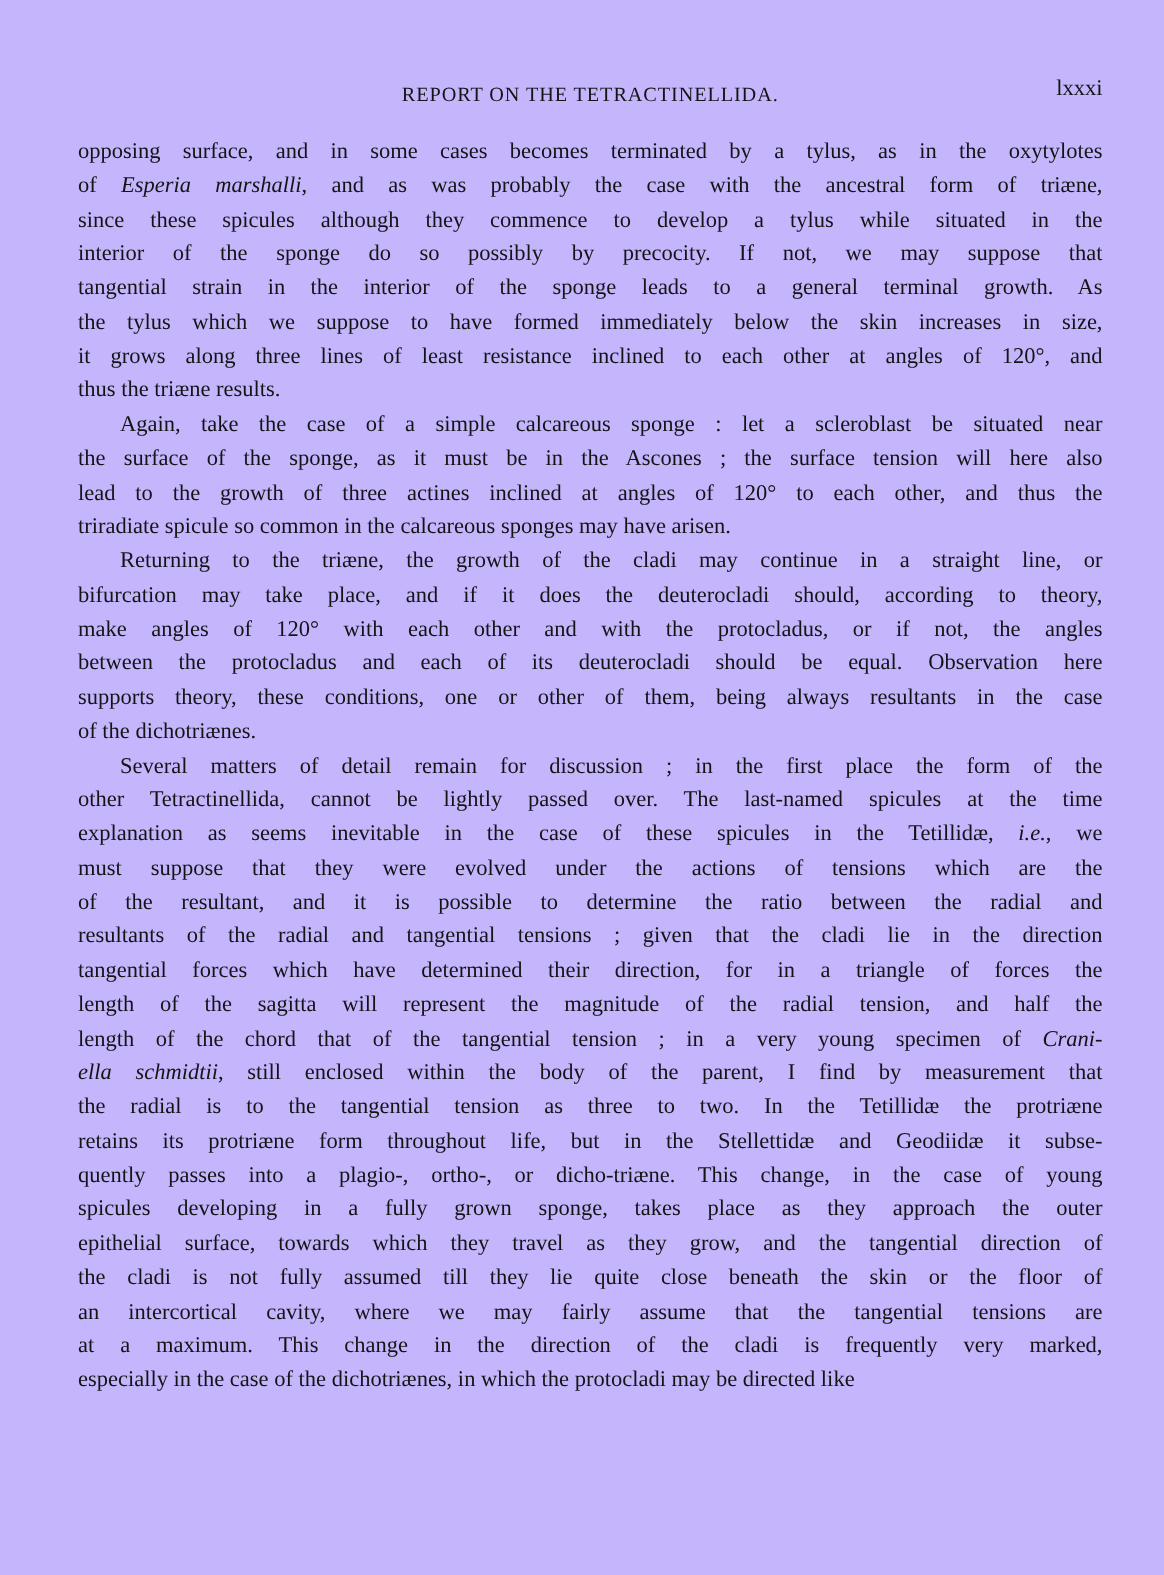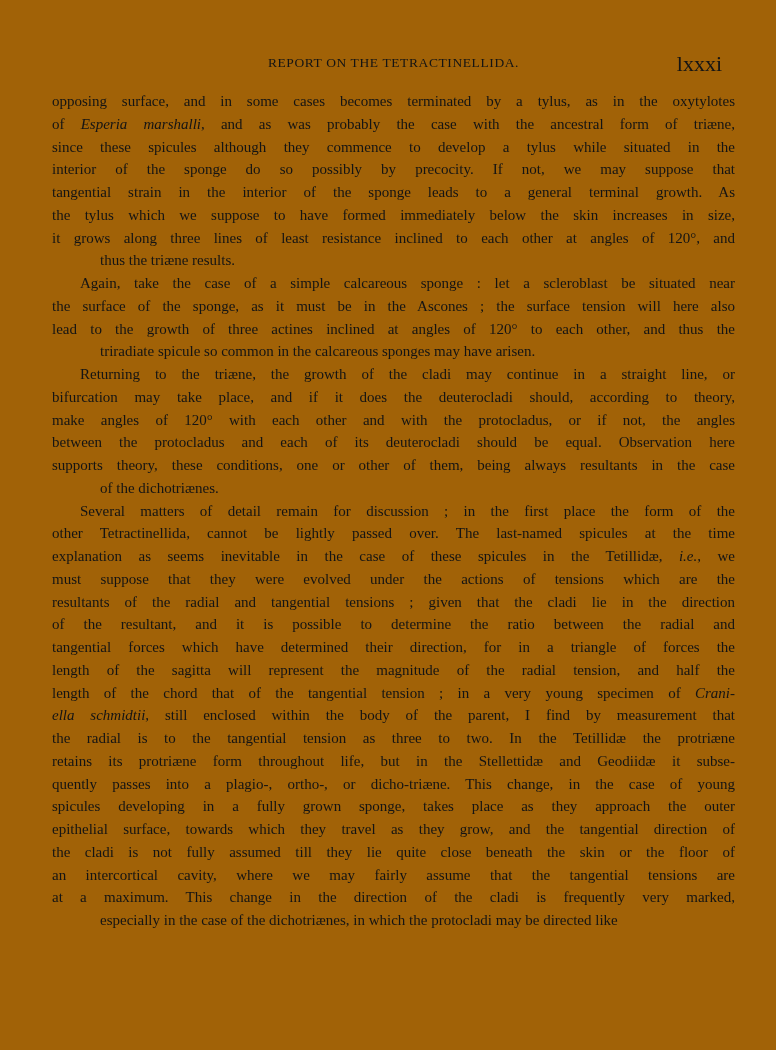--- a/index.html
+++ b/index.html
@@ -1,23 +1,23 @@
 <!DOCTYPE html>
 <html><head>
 <meta charset="utf-8">
 <style>
   html, body { margin: 0; padding: 0; background: #ffffff; }
   body { width: 776px; height: 1050px; position: relative; overflow: hidden; }
-  .page { position: absolute; left: 0; top: 0; width: 776px; height: 1050px; background: #a16207; color: #141414; }
+  .page { position: absolute; left: 0; top: 0; width: 776px; height: 1050px; background: #c4b5fd; color: #141414; }
   .header { position: absolute; top: 51px; left: 52px; width: 683px; height: 22px; font-family: "Liberation Serif", "DejaVu Serif", serif; }
   .running-title { position: absolute; left: 0; right: 0; text-align: center; font-size: 13.5px; letter-spacing: 0.6px; top: 4px; }
-  .page-number { position: absolute; right: 13px; top: 0; font-size: 22px; }
+  .page-number { position: absolute; right: 0; top: 0; font-size: 15px; }
   .body { position: absolute; top: 90px; left: 52px; width: 683px; font-family: "Liberation Serif", "DejaVu Serif", serif; font-size: 15px; line-height: 22.75px; }
   .line { display: block; white-space: nowrap; text-align: justify; text-align-last: justify; height: 22.75px; }
-  .line.last { text-align-last: left; margin-left: 48px; }
+  .line.last { text-align-last: left; }
   .line.indent { padding-left: 28px; }
   i { font-style: italic; }
 </style>
 </head>
 <body>
 
 <div class="page">
   <div class="header">
     <div class="running-title">REPORT ON THE TETRACTINELLIDA.</div>
     <div class="page-number">lxxxi</div>
@@ -46,22 +46,22 @@
         <span class="line">make angles of 120° with each other and with the protocladus, or if not, the angles</span>
         <span class="line">between the protocladus and each of its deuterocladi should be equal.  Observation here</span>
         <span class="line">supports theory, these conditions, one or other of them, being always resultants in the case</span>
         <span class="line last">of the dichotriænes.</span>
       </div>
       <div>
         <span class="line indent">Several matters of detail remain for discussion ; in the first place the form of the</span>
         <span class="line">other Tetractinellida, cannot be lightly passed over.  The last-named spicules at the time</span>
         <span class="line">explanation as seems inevitable in the case of these spicules in the Tetillidæ, <i>i.e.</i>, we</span>
         <span class="line">must suppose that they were evolved under the actions of tensions which are the</span>
+        <span class="line">of the resultant, and it is possible to determine the ratio between the radial and</span>
         <span class="line">resultants of the radial and tangential tensions ; given that the cladi lie in the direction</span>
-        <span class="line">of the resultant, and it is possible to determine the ratio between the radial and</span>
         <span class="line">tangential forces which have determined their direction, for in a triangle of forces the</span>
         <span class="line">length of the sagitta will represent the magnitude of the radial tension, and half the</span>
         <span class="line">length of the chord that of the tangential tension ; in a very young specimen of <i>Crani-</i></span>
         <span class="line"><i>ella schmidtii</i>, still enclosed within the body of the parent, I find by measurement that</span>
         <span class="line">the radial is to the tangential tension as three to two.  In the Tetillidæ the protriæne</span>
         <span class="line">retains its protriæne form throughout life, but in the Stellettidæ and Geodiidæ it subse-</span>
         <span class="line">quently passes into a plagio-, ortho-, or dicho-triæne.  This change, in the case of young</span>
         <span class="line">spicules developing in a fully grown sponge, takes place as they approach the outer</span>
         <span class="line">epithelial surface, towards which they travel as they grow, and the tangential direction of</span>
         <span class="line">the cladi is not fully assumed till they lie quite close beneath the skin or the floor of</span>

